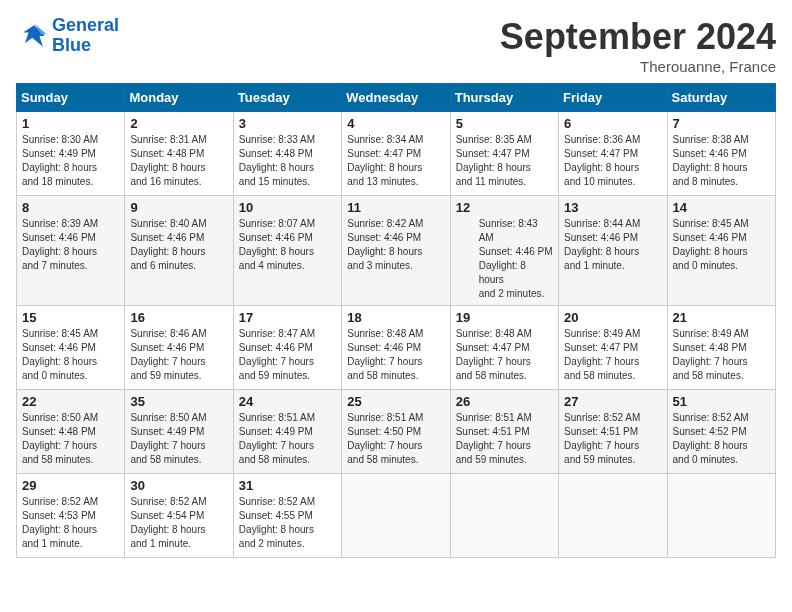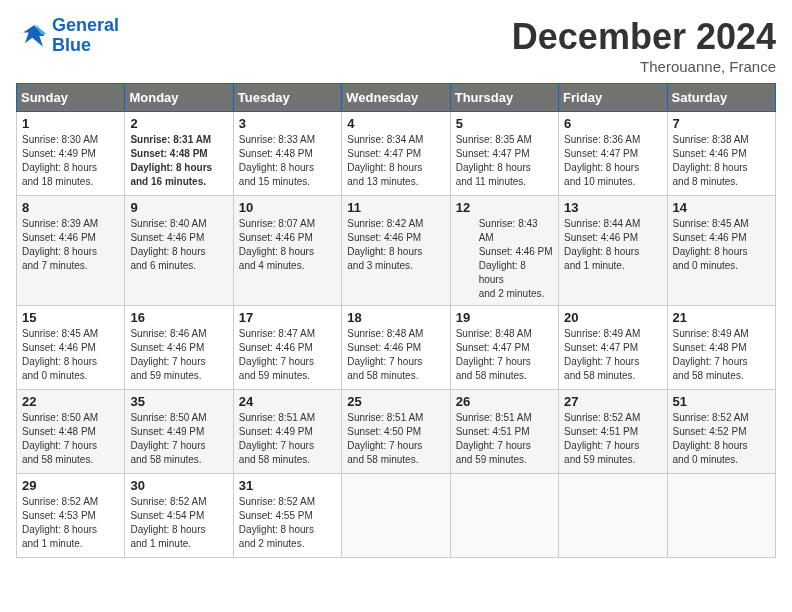--- a/index.html
+++ b/index.html
@@ -43,21 +43,21 @@
     .subtitle {
       font-size: 15px;
       color: #555;
     }
     table {
       width: 100%;
       border-collapse: collapse;
       font-size: 11px;
     }
     thead th {
-      background: #737373;
+      background: #0369a1;
       color: #fff;
       padding: 6px 4px;
       text-align: left;
       font-size: 13px;
       font-weight: bold;
       border: 1px solid #1565c0;
     }
     tbody td {
       border: 1px solid #ccc;
       padding: 4px 5px;
@@ -96,21 +96,21 @@
     <svg class="logo-bird" viewBox="0 0 40 40">
       <polygon points="20,8 32,20 26,20 30,32 18,22 10,28 14,16 8,16" fill="#1565c0"></polygon>
       <polygon points="20,6 34,18 28,18" fill="#42a5f5"></polygon>
     </svg>
     <div class="logo-text">
       <div><span>General</span></div>
       <div><span style="color:#1565c0">Blue</span></div>
     </div>
   </div>
   <div class="title-block">
-    <div class="month-title">December 2024</div>
+    <div class="month-title">September 2024</div>
     <div class="subtitle">Therouanne, France</div>
   </div>
 </div>
 
 <table>
   <thead>
     <tr>
     <th>Sunday</th>
         <th>Monday</th>
         <th>Tuesday</th>
@@ -124,21 +124,21 @@
   <tr>
         <td>
           <span class="day-num">1</span>
           <div class="cell-text" style="white-space: pre-line;">Sunrise: 8:30 AM
 Sunset: 4:49 PM
 Daylight: 8 hours
 and 18 minutes.</div>
         </td>
         <td>
           <span class="day-num">2</span>
-          <div class="cell-text" style="white-space: pre-line; font-weight: bold;">Sunrise: 8:31 AM
+          <div class="cell-text" style="white-space: pre-line;">Sunrise: 8:31 AM
 Sunset: 4:48 PM
 Daylight: 8 hours
 and 16 minutes.</div>
         </td>
         <td>
           <span class="day-num">3</span>
           <div class="cell-text" style="white-space: pre-line;">Sunrise: 8:33 AM
 Sunset: 4:48 PM
 Daylight: 8 hours
 and 15 minutes.</div>

